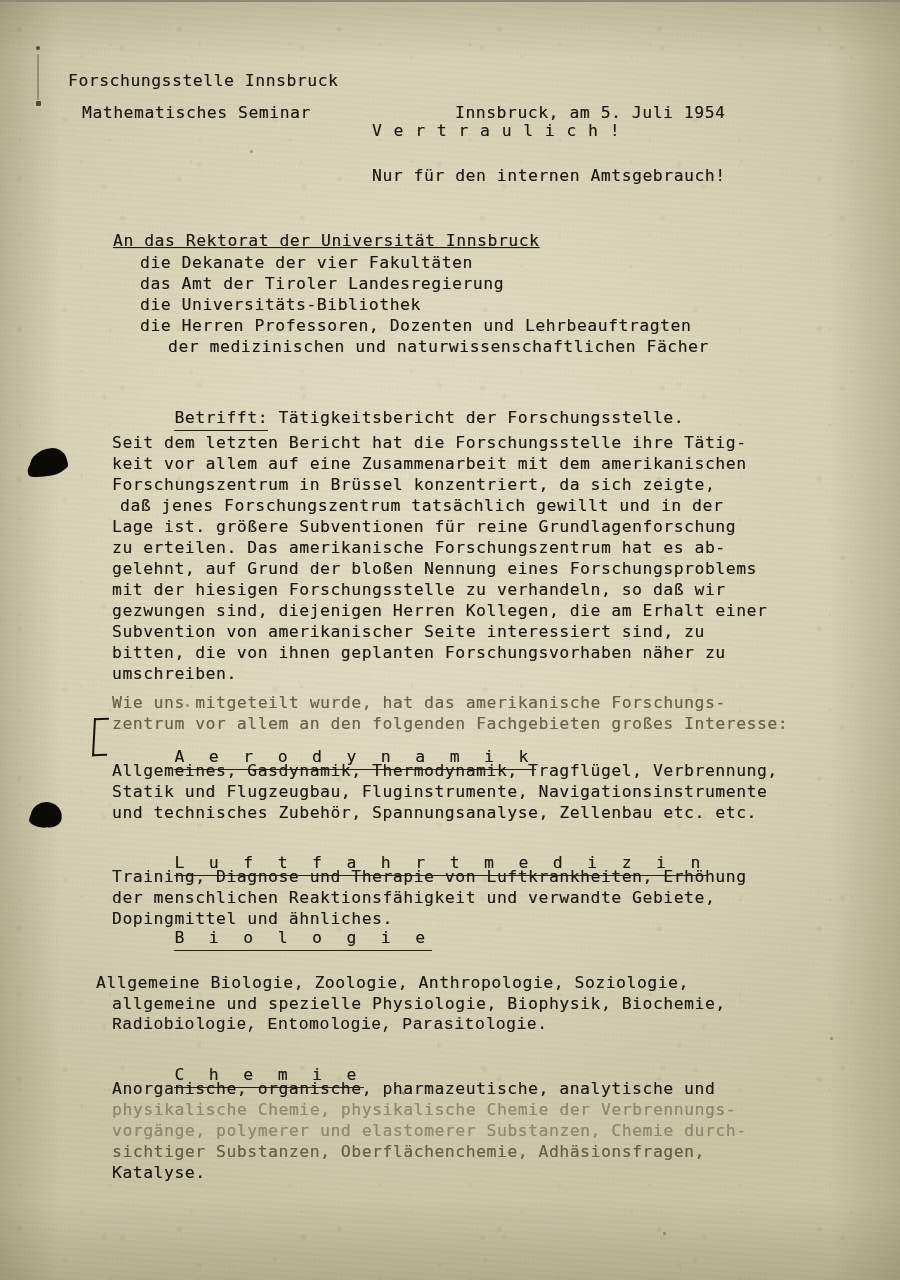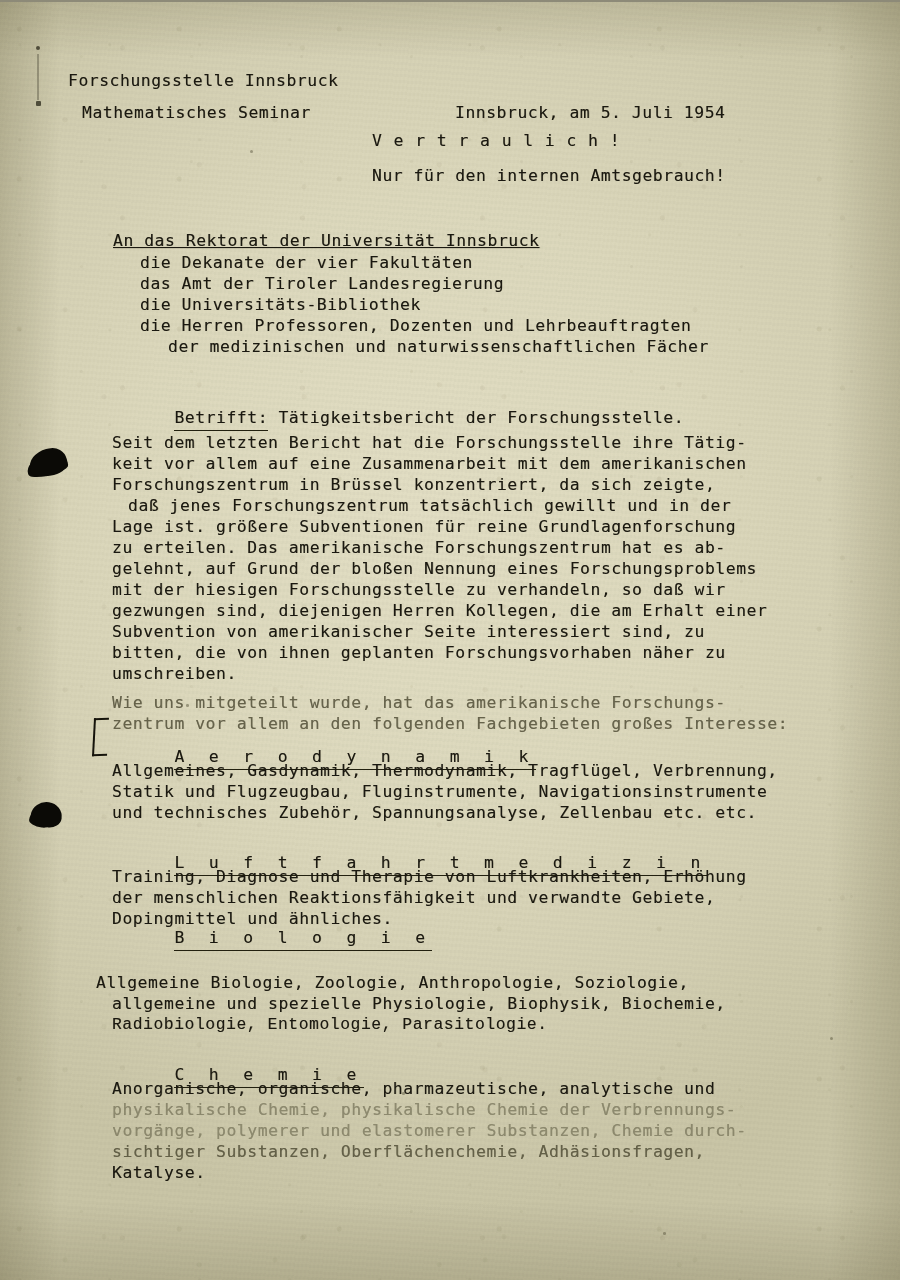--- a/index.html
+++ b/index.html
@@ -155,39 +155,39 @@
   <div class="speck" style="left:121px;top:1164px;width:2px;height:2px;"></div>
 
   <div class="content">
 
     <div class="ln" style="left:68px;top:68px;">Forschungsstelle Innsbruck</div>
 
     <div class="ln" style="left:82px;top:100px;">Mathematisches Seminar</div>
 
     <div class="ln" style="left:455px;top:100px;">Innsbruck, am 5. Juli 1954</div>
 
-    <div class="ln" style="left:372px;top:128px;letter-spacing:1px;">V e r t r a u l i c h !</div>
+    <div class="ln" style="left:372px;top:118px;letter-spacing:1px;">V e r t r a u l i c h !</div>
 
     <div class="ln" style="left:372px;top:163px;">Nur für den internen Amtsgebrauch!</div>
 
     <div class="ln" style="left:113px;top:228px;text-decoration:underline;">An das Rektorat der Universität Innsbruck</div>
     <div class="ln" style="left:140px;top:250px;">die Dekanate der vier Fakultäten</div>
     <div class="ln" style="left:140px;top:271px;">das Amt der Tiroler Landesregierung</div>
     <div class="ln" style="left:140px;top:292px;">die Universitäts-Bibliothek</div>
     <div class="ln" style="left:140px;top:313px;">die Herren Professoren, Dozenten und Lehrbeauftragten</div>
     <div class="ln" style="left:168px;top:334px;">der medizinischen und naturwissenschaftlichen Fächer</div>
 
     <div class="ln" style="left:112px;top:383px;">
       <span class="ul-word">Betrifft:</span><span> </span><span>Tätigkeitsbericht der Forschungsstelle.</span>
     </div>
 
     <div class="ln" style="left:112px;top:430px;">Seit dem letzten Bericht hat die Forschungsstelle ihre Tätig-</div>
     <div class="ln" style="left:112px;top:451px;">keit vor allem auf eine Zusammenarbeit mit dem amerikanischen</div>
     <div class="ln" style="left:112px;top:472px;">Forschungszentrum in Brüssel konzentriert, da sich zeigte,</div>
-    <div class="ln" style="left:128px;top:493px;">daß jenes Forschungszentrum tatsächlich gewillt und in der</div>
+    <div class="ln" style="left:120px;top:493px;">daß jenes Forschungszentrum tatsächlich gewillt und in der</div>
     <div class="ln" style="left:112px;top:514px;">Lage ist. größere Subventionen für reine Grundlagenforschung</div>
     <div class="ln" style="left:112px;top:535px;text-align:right;">zu erteilen. Das amerikanische Forschungszentrum hat es ab-</div>
     <div class="ln" style="left:112px;top:556px;">gelehnt, auf Grund der bloßen Nennung eines Forschungsproblems</div>
     <div class="ln" style="left:112px;top:577px;">mit der hiesigen Forschungsstelle zu verhandeln, so daß wir</div>
     <div class="ln" style="left:112px;top:598px;">gezwungen sind, diejenigen Herren Kollegen, die am Erhalt einer</div>
     <div class="ln" style="left:112px;top:619px;">Subvention von amerikanischer Seite interessiert sind, zu</div>
     <div class="ln" style="left:112px;top:640px;">bitten, die von ihnen geplanten Forschungsvorhaben näher zu</div>
     <div class="ln" style="left:112px;top:661px;">umschreiben.</div>
 
     <div class="ln fade" style="left:112px;top:690px;">Wie uns mitgeteilt wurde, hat das amerikanische Forschungs-</div>

